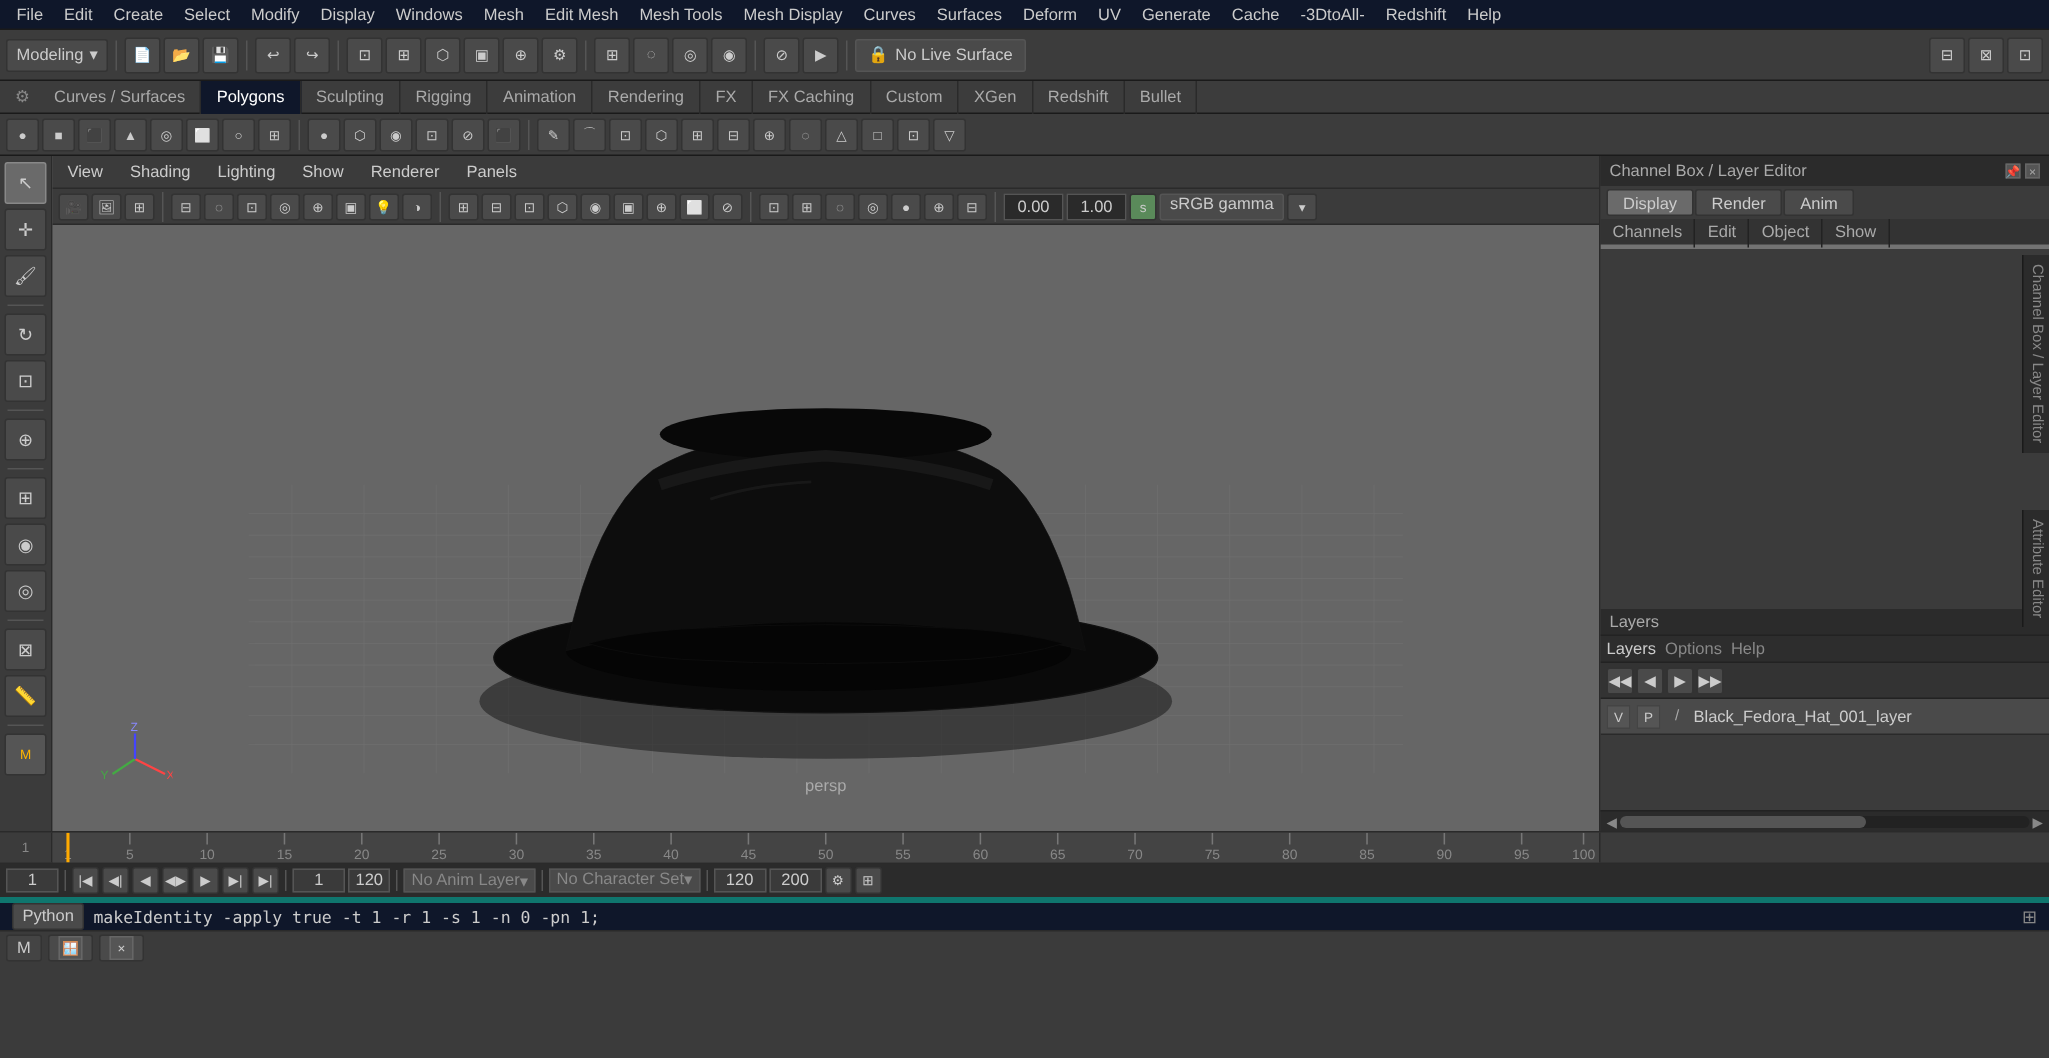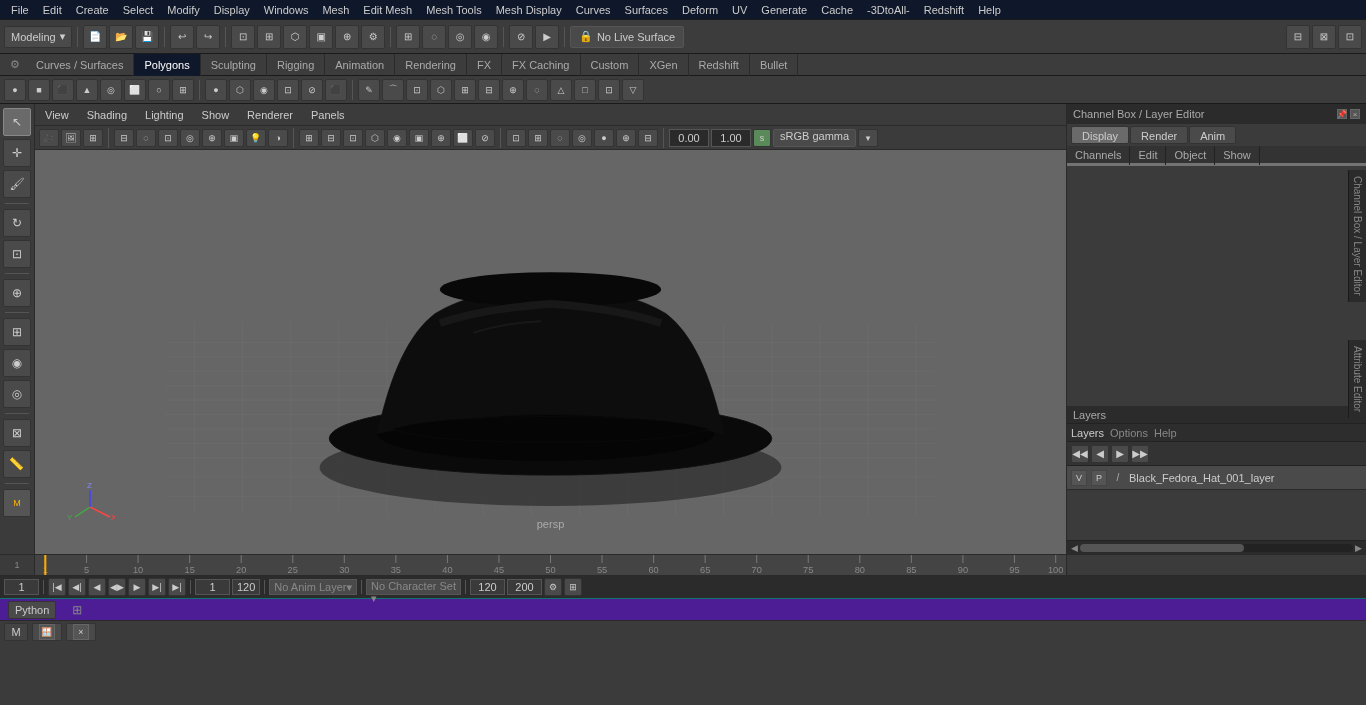--- a/index.html
+++ b/index.html
@@ -449,26 +449,26 @@
       flex: 1;
       height: 100%;
       background: #444;
       position: relative;
       overflow: hidden;
     }
 
     
     #cmd-bar {
       height: 22px;
-      background: #4c1d95;
+      background: #0f172a;
       display: flex;
       align-items: center;
       padding: 0 8px;
-      gap: 16px;
-      border-top: 1px solid #0f766e;
+      gap: 6px;
+      border-top: 4px solid #0f766e;
     }
     .cmd-text {
       flex: 1;
       color: #ccc;
       font-size: 11px;
       font-family: monospace;
     }
     .cmd-icon {
       color: #888;
       font-size: 12px;
@@ -924,34 +924,35 @@
   <input type="text" class="ac-input" value="1" style="">
   <div style="display:flex; align-items:center; background:#3a3a3a; border:1px solid #555; height:16px; padding:0 4px; font-size:11px; color:#ccc;">
     <span>120</span>
   </div>
   <div class="ac-sep"></div>
   <div style="display:flex; align-items:center; background:#4a4a4a; border:1px solid #555; height:16px; padding:0 4px; font-size:11px; color:#888; cursor:pointer;">
     <span>No Anim Layer</span>
     <span> ▾</span>
   </div>
   <div class="ac-sep"></div>
-  <div style="display:flex; align-items:flex-start; background:#4a4a4a; border:1px solid #555; height:16px; padding:0 4px; font-size:11px; color:#888; cursor:pointer;flex-direction:column;">
+  <div style="display:flex; align-items:flex-start; background:#4a4a4a; border:1px solid #555; height:16px; padding:0 4px; font-size:11px; color:#888; cursor:pointer;">
     <span>No Character Set</span>
     <span> ▾</span>
   </div>
   <div class="ac-sep"></div>
 
   <input type="text" class="ac-input" value="120" style="">
   <input type="text" class="ac-input" value="200" style="">
   <div class="ac-btn">⚙</div>
   <div class="ac-btn">⊞</div>
 </div>
 
 <div id="cmd-bar">
   <div class="dock-btn">Python</div>
+  <div class="cmd-text">makeIdentity -apply true -t 1 -r 1 -s 1 -n 0 -pn 1;</div>
   <div class="cmd-icon">⊞</div>
 </div>
 
 <div id="bottom-dock">
   <div class="dock-btn" style="background:#444; width:24px; padding:0;">M</div>
   <div class="dock-btn">
     <div style="width:16px; height:16px; background:#555; border:1px solid #666; display:flex; align-items:center; justify-content:center; font-size:9px;">🪟</div>
   </div>
   <div class="dock-btn">
     <div style="width:16px; height:16px; background:#555; border:1px solid #666; display:flex; align-items:center; justify-content:center; font-size:9px;">×</div>

